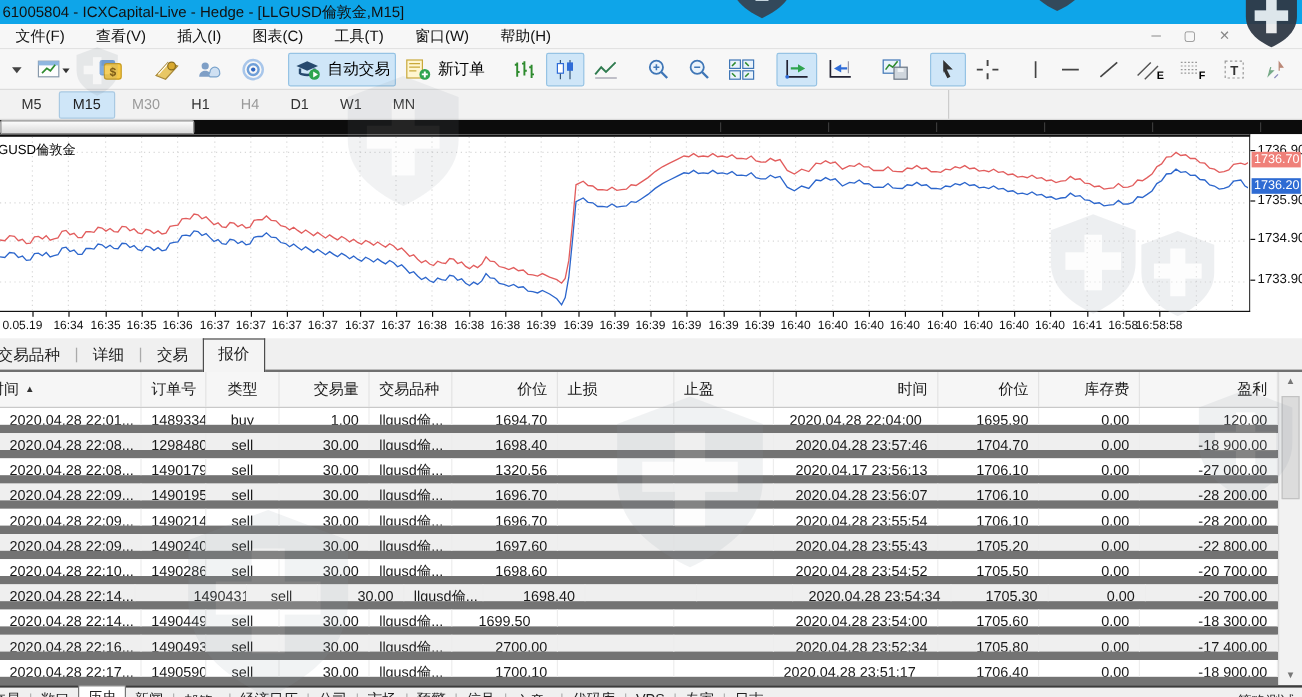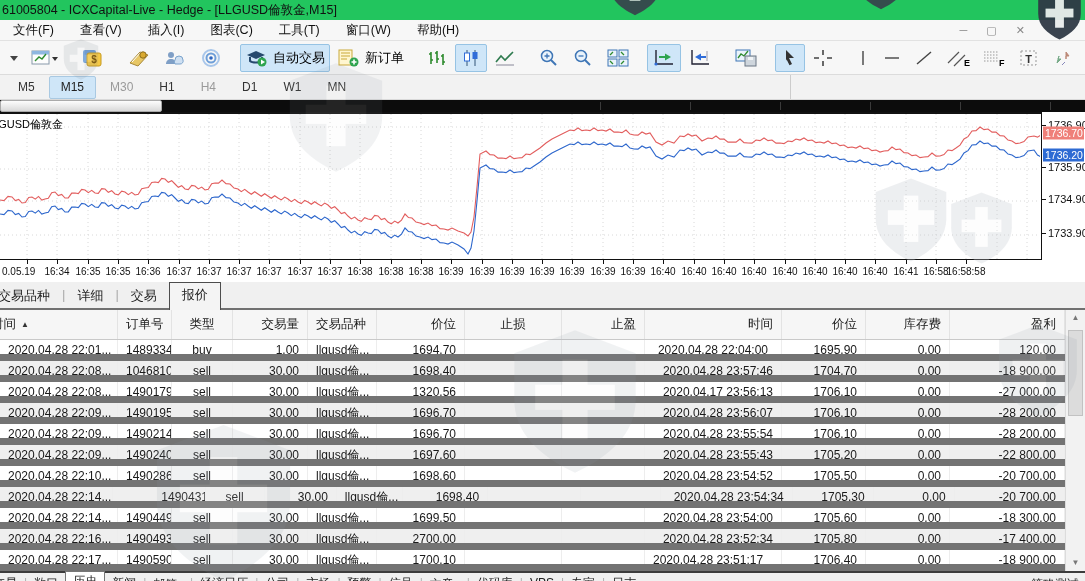--- a/index.html
+++ b/index.html
@@ -2,21 +2,21 @@
 <html><head>
 <meta charset="utf-8">
 <style>
   html,body{margin:0;padding:0;}
   body{
     position:relative;width:1085px;height:581px;overflow:hidden;
     background:#f0f0f0;font-family:"Liberation Sans","DejaVu Sans",sans-serif;
     -webkit-font-smoothing:antialiased;
   }
   
-  .titlebar{position:absolute;left:0;top:0;width:1085px;height:20px;background:#22c55e;
+  .titlebar{position:absolute;left:0;top:0;width:1085px;height:20px;background:#0ea5e9;
     font-size:12.5px;color:#111;line-height:20px;padding-left:2px;box-sizing:border-box;}
   .menubar{position:absolute;left:0;top:20px;width:1085px;height:21px;background:#f7f7f7;
     border-bottom:1px solid #e2e2e2;box-sizing:border-box;font-size:12.5px;color:#111;}
   .menu-item{display:inline-block;padding:0 13px;line-height:20px;cursor:default;}
   .winctl{position:absolute;right:52px;top:0;line-height:20px;font-size:11px;color:#888;letter-spacing:8px;}
   
   .toolbar{position:absolute;left:0;top:41px;width:1085px;height:34px;background:#f7f7f7;
     border-bottom:1px solid #dcdcdc;box-sizing:border-box;display:flex;align-items:center;padding:0 3px;}
   .tb-btn{display:flex;align-items:center;gap:4px;padding:3px 4px;margin:0 1px;border:1px solid transparent;border-radius:2px;}
   .tb-btn.active{background:#cfe6f8;border-color:#96c3e4;}
@@ -498,22 +498,22 @@
   </div>
 
 <div class="ordertable">
   <div class="thead" id="thead">
       <div class="th" style="width: 118px; text-align: left; text-indent: -11px; padding-left: 2px;">时间<span class="sort">▲</span></div>
       <div class="th" style="width: 54px; text-align: right;">订单号</div>
       <div class="th" style="width: 61px; text-align: center;">类型</div>
       <div class="th" style="width: 75px; text-align: right;">交易量</div>
       <div class="th" style="width: 69px; text-align: left;">交易品种</div>
       <div class="th" style="width: 88px; text-align: right;">价位</div>
-      <div class="th" style="width: 97px; text-align: center;">止损</div>
-      <div class="th" style="width: 83px; text-align: right;">止盈</div>
+      <div class="th" style="width: 97px; text-align: left;">止损</div>
+      <div class="th" style="width: 83px; text-align: left;">止盈</div>
       <div class="th" style="width: 137px; text-align: right;">时间</div>
       <div class="th" style="width: 84px; text-align: right;">价位</div>
       <div class="th" style="width: 84px; text-align: right;">库存费</div>
       <div class="th" style="width: 115px; text-align: right;">盈利</div>
     </div>
   <div class="tbody" id="tbody">
       <div class="tr">
         <div class="td" style="width: 118px; text-align: left;">2020.04.28 22:01...</div>
         <div class="td" style="width: 54px; text-align: right;">1489334</div>
         <div class="td" style="width: 61px; text-align: center;">buy</div>
@@ -522,21 +522,21 @@
         <div class="td" style="width: 88px; text-align: right;">1694.70</div>
         <div class="td" style="width: 97px; text-align: right;"></div>
         <div class="td" style="width: 83px; text-align: right;"></div>
         <div class="td" style="width: 137px; text-align: center;">2020.04.28 22:04:00</div>
         <div class="td" style="width: 84px; text-align: right;">1695.90</div>
         <div class="td" style="width: 84px; text-align: right;">0.00</div>
         <div class="td" style="width: 115px; text-align: right;">120.00</div>
       </div>
       <div class="tr alt">
         <div class="td" style="width: 118px; text-align: left;">2020.04.28 22:08...</div>
-        <div class="td" style="width: 54px; text-align: right;">1046810</div>
+        <div class="td" style="width: 54px; text-align: right;">1298480</div>
         <div class="td" style="width: 61px; text-align: center;">sell</div>
         <div class="td" style="width: 75px; text-align: right;">30.00</div>
         <div class="td" style="width: 69px; text-align: left;">llgusd倫...</div>
         <div class="td" style="width: 88px; text-align: right;">1698.40</div>
         <div class="td" style="width: 97px; text-align: right;"></div>
         <div class="td" style="width: 83px; text-align: right;"></div>
         <div class="td" style="width: 137px; text-align: right;">2020.04.28 23:57:46</div>
         <div class="td" style="width: 84px; text-align: right;">1704.70</div>
         <div class="td" style="width: 84px; text-align: right;">0.00</div>
         <div class="td" style="width: 115px; text-align: right;">-18 900.00</div>
@@ -624,21 +624,21 @@
         <div class="td" style="width: 84px; text-align: right;">1705.30</div>
         <div class="td" style="width: 84px; text-align: right;">0.00</div>
         <div class="td" style="width: 115px; text-align: right;">-20 700.00</div>
       </div>
       <div class="tr">
         <div class="td" style="width: 118px; text-align: left;">2020.04.28 22:14...</div>
         <div class="td" style="width: 54px; text-align: right;">1490449</div>
         <div class="td" style="width: 61px; text-align: center;">sell</div>
         <div class="td" style="width: 75px; text-align: right;">30.00</div>
         <div class="td" style="width: 69px; text-align: left;">llgusd倫...</div>
-        <div class="td" style="width: 88px; text-align: right;">1699.50</div>
+        <div class="td" style="width: 88px; text-align: center;">1699.50</div>
         <div class="td" style="width: 97px; text-align: right;"></div>
         <div class="td" style="width: 83px; text-align: right;"></div>
         <div class="td" style="width: 137px; text-align: right;">2020.04.28 23:54:00</div>
         <div class="td" style="width: 84px; text-align: right;">1705.60</div>
         <div class="td" style="width: 84px; text-align: right;">0.00</div>
         <div class="td" style="width: 115px; text-align: right;">-18 300.00</div>
       </div>
       <div class="tr alt">
         <div class="td" style="width: 118px; text-align: left;">2020.04.28 22:16...</div>
         <div class="td" style="width: 54px; text-align: right;">1490493</div>

